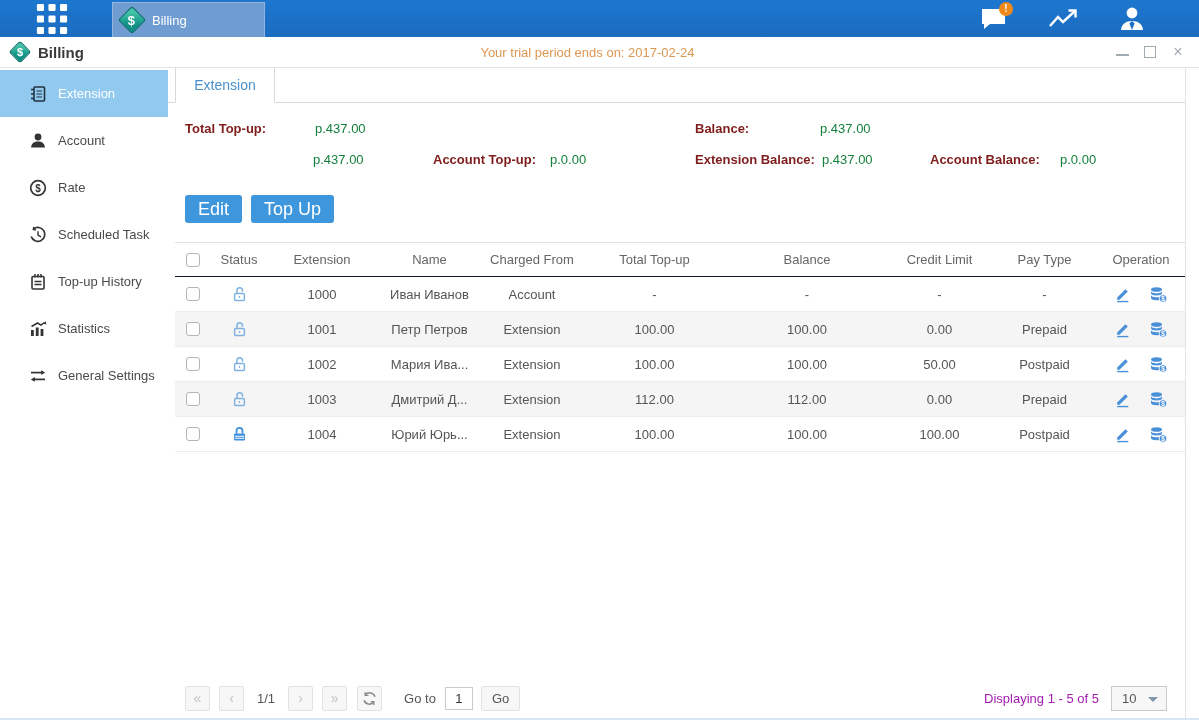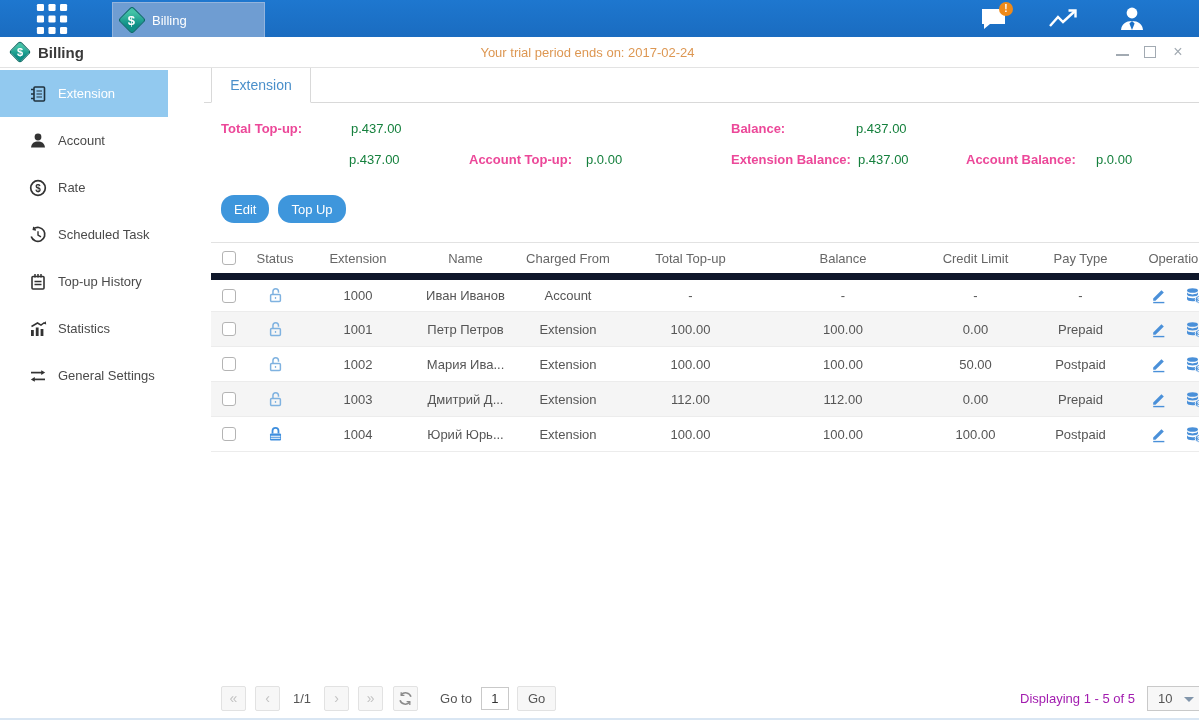--- a/index.html
+++ b/index.html
@@ -24,44 +24,44 @@
   .titlebar { position:relative; height:31px; border-bottom:1px solid #e3e3e3; display:flex; align-items:center; padding-left:12px; background:#fff; }
   .win-title { margin-left:10px; font-size:15px; font-weight:bold; color:#3a3a3a; }
   .trial { position:absolute; left:49%; transform:translateX(-50%); color:#dd9752; font-size:13px; }
   .win-controls { position:absolute; right:14px; top:0; bottom:0; display:flex; align-items:center; gap:15px; }
   .wc { display:inline-flex; align-items:center; justify-content:center; width:14px; height:14px; color:#a2aab2; cursor:pointer; }
   .wc.min { border-bottom:2px solid #a2aab2; height:8px; width:13px; }
   .wc.max { border:1.5px solid #a2aab2; width:12px; height:12px; }
   .wc.close { font-size:16px; line-height:1; }
 
   
-  .app-body { display:flex; height:652px;gap:36px; }
+  .app-body { display:flex; height:652px; }
   .sidebar { width:168px; flex:none; padding-top:2px; }
   .sidebar-item { height:47px; display:flex; align-items:center; padding-left:29px; gap:11px; color:#4a4a4a; cursor:pointer; }
   .sidebar-item .icn { width:18px; height:18px; color:#333; flex:none; display:flex; }
   .sidebar-item.selected { background:#92c9ef; color:#fff; }
   .sidebar-item.selected .icn { color:#20323e; }
   .sidebar-item svg { width:18px; height:18px; }
 
   .content { position:relative; flex:1; margin-right:13px; border-right:1px solid #e3e3e3; }
 
   .tabstrip { height:35px; border-bottom:1px solid #d9d9d9; display:flex; padding-left:7px; }
   .tab { width:100px; margin-bottom:-1px; background:#fff; border:1px solid #d9d9d9; border-top:none; border-bottom:1px solid #fff; display:flex; align-items:center; justify-content:center; color:#4a8fca; font-size:14px; cursor:pointer; }
 
   .summary { position:relative; margin:10px 0 0 17px; width:1000px; }
   .srow { position:relative; height:31px; }
   .srow span { position:absolute; line-height:31px; white-space:nowrap; }
-  .lbl { font-weight:bold; color:#ec4899; }
+  .lbl { font-weight:bold; color:#7f1d1d; }
   .val { color:#15803d; }
 
   .btn-row { margin:20px 0 0 17px; display:flex; gap:9px; }
-  .btn { height:28px; padding:0 13px; background:#3e96dc; border:none; border-radius:13px; color:#fff; font-size:13px; font-family:inherit; cursor:pointer; }
+  .btn { height:28px; padding:0 13px; background:#3e96dc; border:none; border-radius:3px; color:#fff; font-size:18px; font-family:inherit; cursor:pointer; }
 
   table { border-collapse:collapse; table-layout:fixed; width:1010px; margin:19px 0 0 7px; font-size:13px; color:#555; }
-  thead th { height:34px; font-weight:normal; color:#666; border-top:1px solid #e2e2e2; border-bottom:7px solid #0f172a; text-align:center; }
+  thead th { height:34px; font-weight:normal; color:#666; border-top:1px solid #e2e2e2; border-bottom:1px solid #0f172a; text-align:center; }
   tbody td { height:35px; border-bottom:1px solid #ececec; text-align:center; white-space:nowrap; overflow:hidden; }
   tbody tr.alt { background:#f5f5f5; }
   .checkbox { width:14px; height:14px; border:1px solid #b4b4b4; border-radius:3px; background:#fff; margin:0 auto; cursor:pointer; }
   .op-ic { display:inline-flex; margin:0 9px; vertical-align:middle; cursor:pointer; }
   .lock { display:inline-flex; vertical-align:middle; }
 
   
   .pagination { position:absolute; left:17px; right:18px; bottom:8px; height:28px; display:flex; align-items:center; }
   .pg-btn { width:25px; height:25px; background:#f7f7f7; border:1px solid #e2e2e2; border-radius:2px; color:#c3c3c3; font-size:14px; line-height:1; margin-right:9px; cursor:pointer; display:inline-flex; align-items:center; justify-content:center; font-family:inherit; }
   .pg-ind { color:#555; margin:0 13px 0 4px; }

